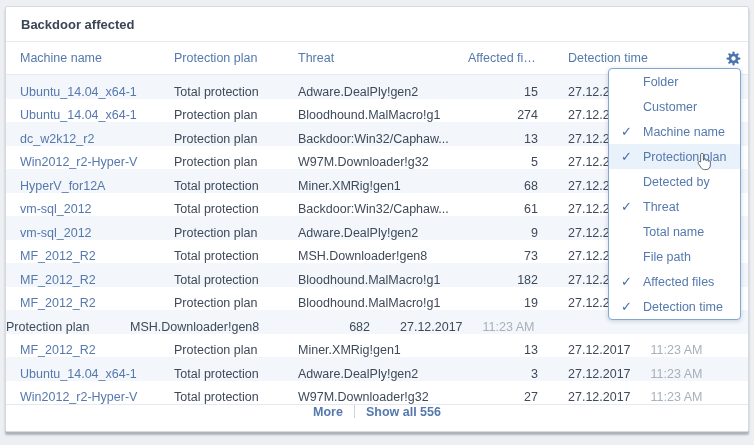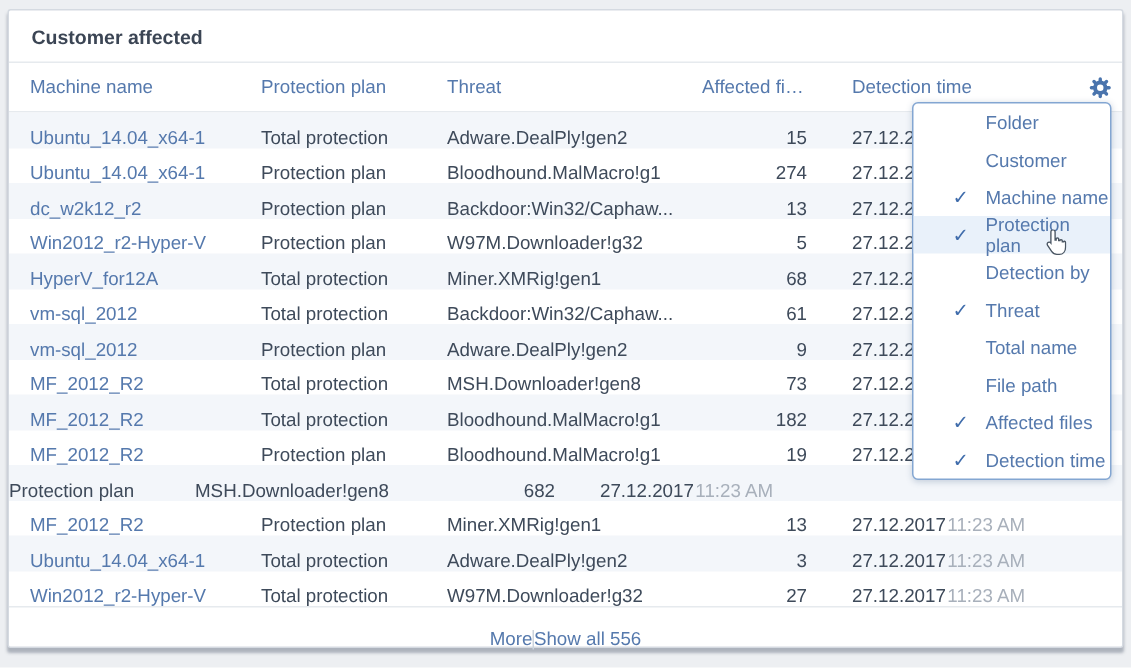--- a/index.html
+++ b/index.html
@@ -37,47 +37,47 @@
   .col1{flex:0 0 168px;padding-left:14px;}
   .col2{flex:0 0 124px;}
   .col3{flex:0 0 170px;}
   .col4{flex:0 0 70px;text-align:right;}
   .col5{flex:0 0 180px;padding-left:30px;}
   .col-gear{flex:1 1 auto;display:flex;justify-content:center;align-items:center;}
   .rows{height:329px;}
   .row{display:flex;align-items:flex-end;height:23.5px;font-size:12.5px;color:var(--dark);}
   .row.stripe{background:var(--stripe);}
   .machine-link{color:var(--link);cursor:pointer;}
-  .time-part{color:var(--timegray);margin-left:1px;}
+  .time-part{color:var(--timegray);margin-left:20px;}
   .footer{
     height:28px;border-top:1px solid var(--border);
-    display:flex;align-items:flex-end;justify-content:center;
-    font-size:12.5px;color:var(--link);
+    display:flex;align-items:flex-start;justify-content:center;gap:11px;
+    font-size:12.5px;color:var(--link);font-weight:bold;
   }
   .footer a{color:var(--link);text-decoration:none;cursor:pointer;}
   .footer-divider{width:1px;height:13px;background:#ccd4dd;}
   .gear-btn{cursor:pointer;line-height:0;}
   .dropdown{
     position:absolute;left:608px;top:68px;width:131px;
     background:#fff;border:1px solid var(--menuborder);border-radius:4px;
     box-shadow:0 1px 4px rgba(60,90,130,.25);z-index:10;overflow:hidden;
   }
   .menu-item{
     height:25px;display:flex;align-items:center;
-    padding-left:26px;font-size:12.5px;color:var(--link);cursor:pointer;
+    padding-left:12px;font-size:12.5px;color:var(--link);cursor:pointer;
   }
   .menu-item.hover{background:var(--hover);}
   .menu-check{flex:0 0 22px;color:var(--check);font-size:13px;}
   .cursor-icon{position:absolute;left:696px;top:153px;z-index:20;pointer-events:none;}
 </style>
 </head>
 <body>
 
 <div class="card">
-  <div class="title-bar">Customer affected</div>
+  <div class="title-bar">Backdoor affected</div>
 
   <div class="header-row">
     <div class="cell col1">Machine name</div>
     <div class="cell col2">Protection plan</div>
     <div class="cell col3">Threat</div>
     <div class="cell col4">Affected files</div>
     <div class="cell col5">Detection time</div>
     <div class="col-gear">
       <span class="gear-btn"><span><svg width="15" height="15" viewBox="0 0 16 16">
               <g fill="#4a74ad">
@@ -242,21 +242,21 @@
     <span class="menu-label">Machine name</span>
   </div>
 
   <div class="menu-item hover">
     <span class="menu-check">✓</span>
     <span class="menu-label">Protection plan</span>
   </div>
 
   <div class="menu-item">
     <span class="menu-check"></span>
-    <span class="menu-label">Detection by</span>
+    <span class="menu-label">Detected by</span>
   </div>
 
   <div class="menu-item">
     <span class="menu-check">✓</span>
     <span class="menu-label">Threat</span>
   </div>
 
   <div class="menu-item">
     <span class="menu-check"></span>
     <span class="menu-label">Total name</span>

